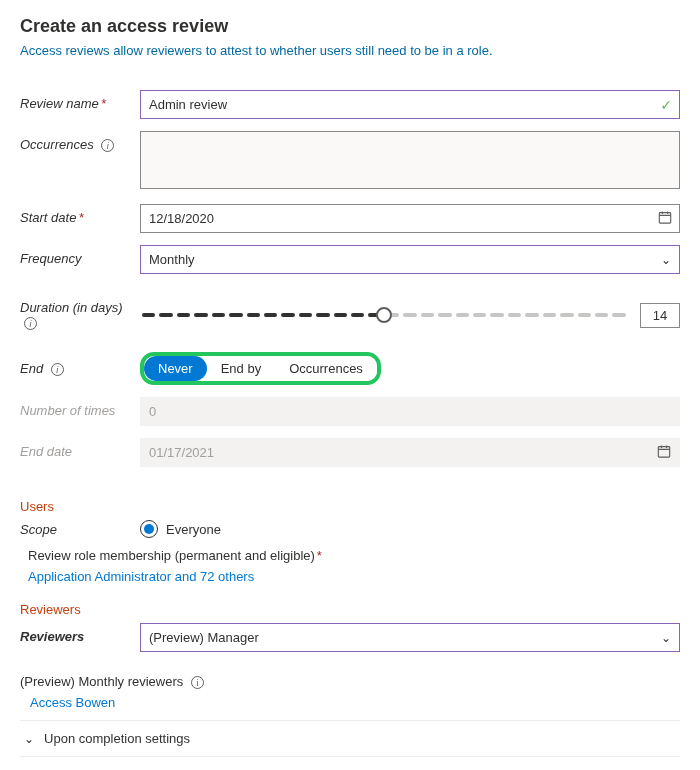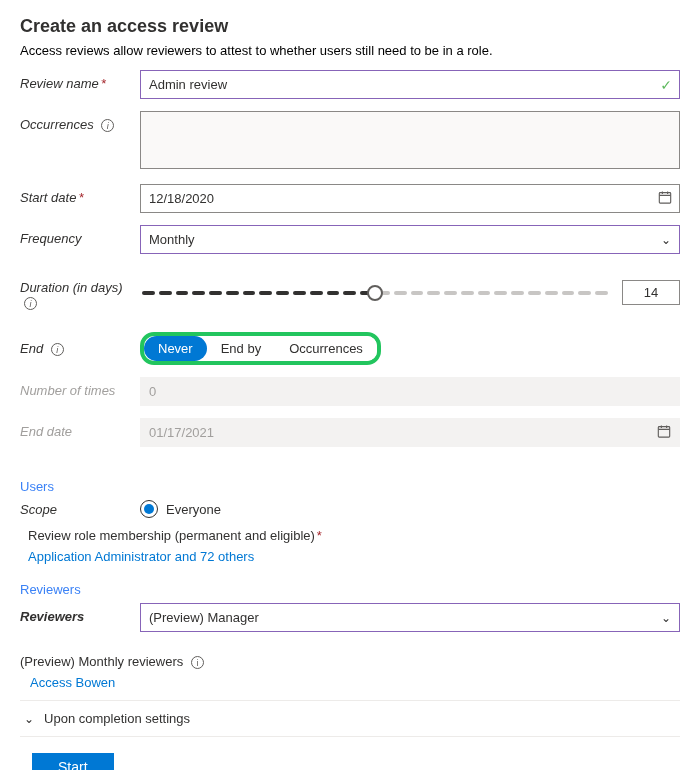--- a/index.html
+++ b/index.html
@@ -12,22 +12,22 @@
     background: #fff;
     width: 700px;
   }
   h1 {
     font-size: 18px;
     font-weight: 600;
     margin: 0 0 6px 0;
   }
   .subtitle {
     font-size: 13px;
-    color: #000000;
-    margin-bottom: 12px;
+    color: #0369a1;
+    margin-bottom: 32px;
   }
   .row {
     display: flex;
     align-items: flex-start;
     margin-bottom: 12px;
   }
   .row .label {
     width: 120px;
     flex: 0 0 120px;
     padding-top: 6px;
@@ -96,21 +96,21 @@
     position:absolute;
     left: 50%;
     top: 50%;
     transform: translate(-50%,-50%);
     width: 16px; height:16px;
     border-radius:50%;
     background:#fff;
     border:2px solid #605e5c;
   }
   .days-box {
-    width: 58px;
+    width: 40px;
     text-align:center;
     border:1px solid #8a8886;
     padding:4px 8px;
   }
   
   .pillgroup {
     display:inline-flex;
     border:4px solid #22c55e;
     border-radius: 14px;
     overflow:hidden;
@@ -129,21 +129,21 @@
   .readonly-field {
     background:#f3f2f1;
     border:1px solid #f3f2f1;
     padding:6px 8px;
     color:#a19f9d;
     position:relative;
   }
   .section-label {
     margin-top:6px;
     margin-bottom:6px;
-    color:#3b82f6;
+    color:#c2410c;
   }
   .radio-row { display:flex; align-items:center; gap:8px; }
   .radio-outer {
     width:18px;height:18px;border:1px solid #323130;border-radius:50%;
     display:flex;align-items:center;justify-content:center;
   }
   .radio-inner {
     width:10px;height:10px;border-radius:50%;background:#0078d4;
   }
   .link { color:#0078d4; cursor:pointer; margin-left:10px;}
@@ -235,21 +235,21 @@
     <div class="select-box purple-border">
       <span>Monthly</span>
       <span class="chev">⌄</span>
     </div>
   </div>
 </div>
 
 <div style="height:14px"></div>
 
 
-<div class="row" style="align-items:flex-start">
+<div class="row" style="align-items:center">
   <div class="label" style="padding-top:0">
     <span>Duration (in days)</span>
     <span class="info-icon">i</span>
   </div>
   <div class="control slider-row">
     <div class="slider">
       <div class="seg on"></div>
         <div class="seg on"></div>
         <div class="seg on"></div>
         <div class="seg on"></div>

